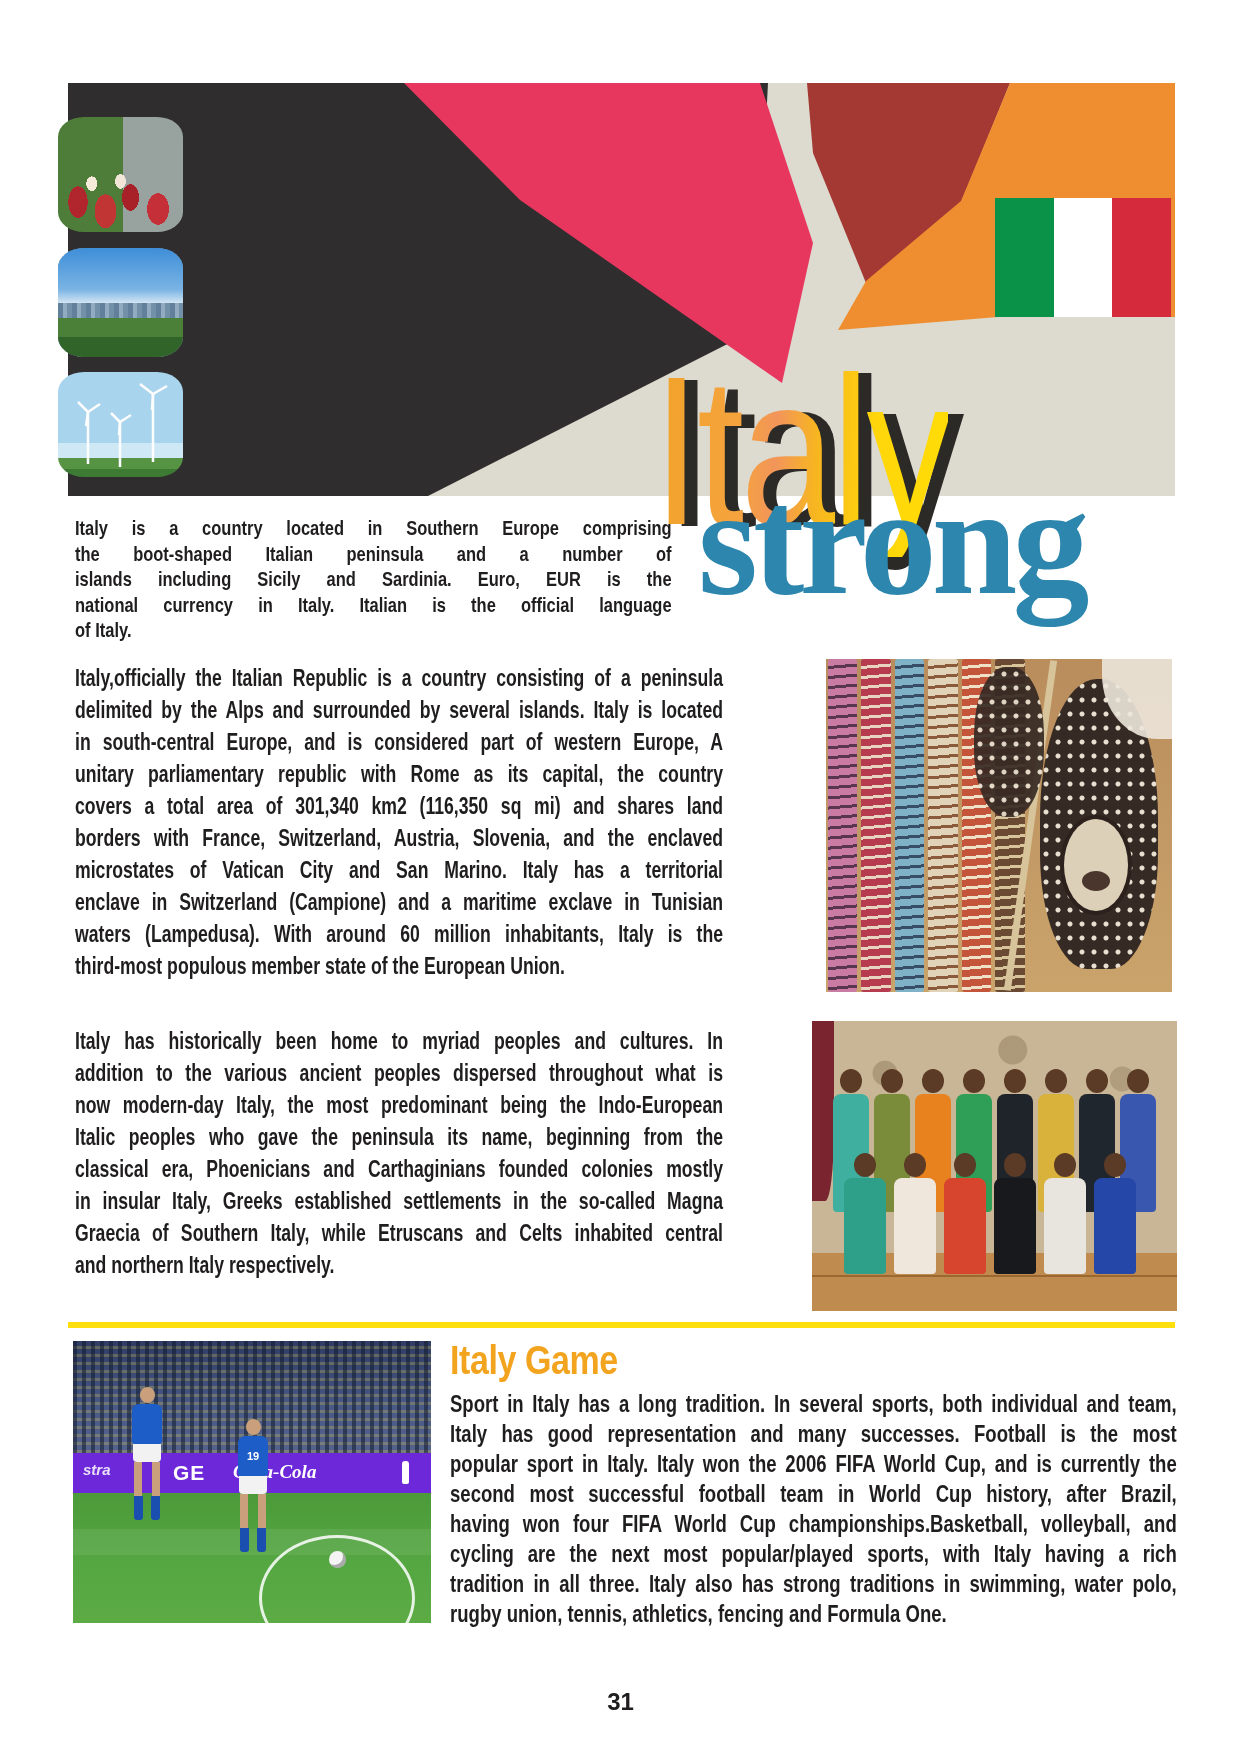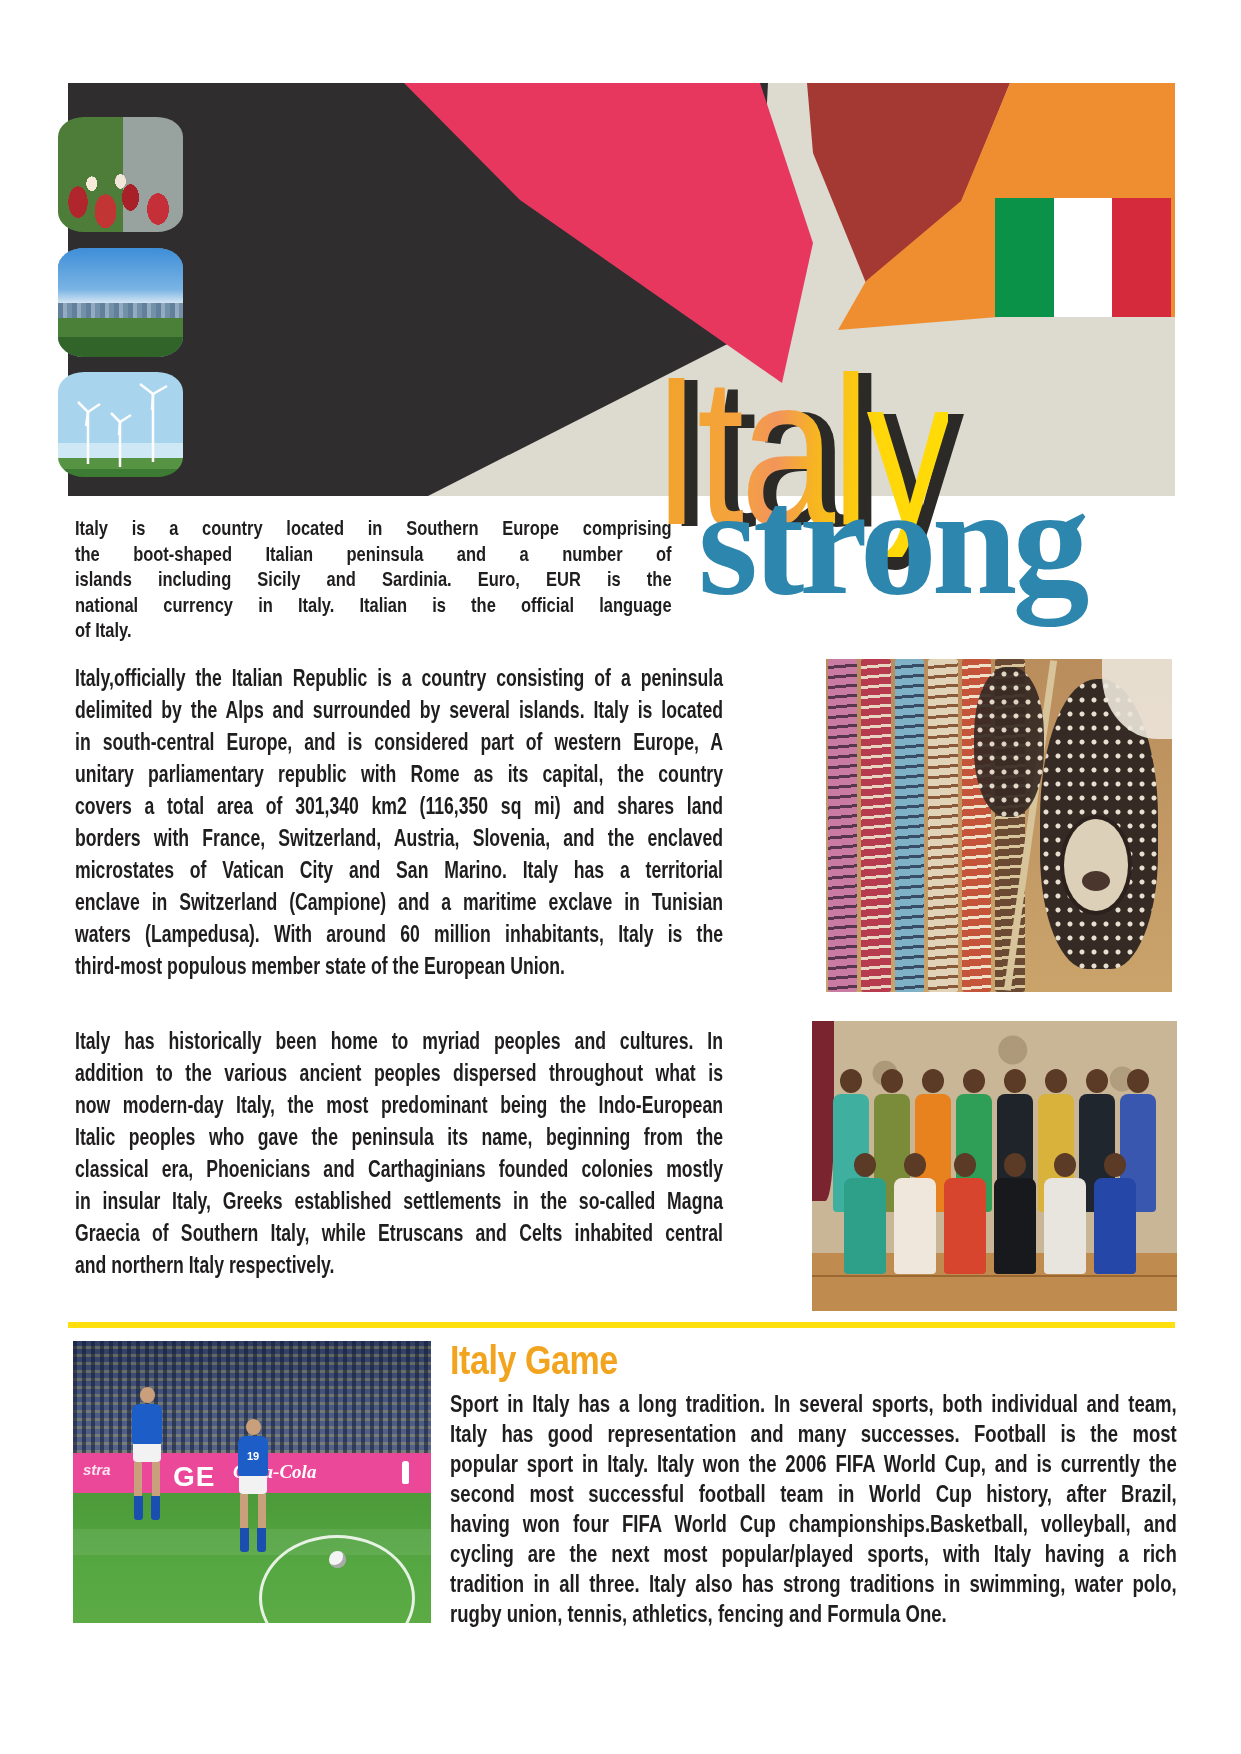--- a/index.html
+++ b/index.html
@@ -98,24 +98,24 @@
   .row-front .person{width:50px;}
   .row-front .p-torso{height:96px;width:42px;}
 
   
   .football{position:absolute;left:73px;top:1341px;width:358px;height:282px;overflow:hidden;background:#3c4a72;}
   .fb-crowd{position:absolute;left:0;top:0;width:100%;height:112px;
       background:
         repeating-linear-gradient(90deg,rgba(15,25,45,.55) 0 4px,rgba(0,0,0,0) 4px 9px),
         repeating-linear-gradient(0deg,rgba(215,200,80,.28) 0 3px,rgba(0,0,0,0) 3px 8px),
         linear-gradient(180deg,#2f3c64 0,#4a5a86 60%,#55628c 100%);}
-  .fb-banner{position:absolute;left:0;top:112px;width:100%;height:40px;background:#ec4899;color:#fff;}
+  .fb-banner{position:absolute;left:0;top:112px;width:100%;height:40px;background:#6d28d9;color:#fff;}
   .fb-banner span{position:absolute;top:8px;white-space:nowrap;}
   .fb-t1{left:10px;font-style:italic;font-weight:700;font-size:15px;opacity:.85;}
-  .fb-t2{left:100px;font-weight:700;font-size:28px;letter-spacing:1px;}
+  .fb-t2{left:100px;font-weight:700;font-size:21px;letter-spacing:1px;}
   .fb-t3{left:160px;font-family:"Liberation Serif",serif;font-style:italic;font-weight:700;font-size:19px;}
   .fb-bottle{position:absolute;right:22px;top:9px;width:7px;height:23px;background:#fff;border-radius:3px 3px 2px 2px;}
   .fb-pitch{position:absolute;left:0;top:152px;width:100%;height:130px;
       background:linear-gradient(180deg,#4c9a39 0,#55a742 55%,#5cab45 100%);}
   .fb-stripe{position:absolute;left:0;top:36px;width:100%;height:26px;background:rgba(255,255,255,.08);}
   .fb-circle{position:absolute;left:186px;top:42px;width:150px;height:120px;border:3px solid rgba(255,255,255,.85);
       border-radius:50%;}
   .fb-ball{position:absolute;left:256px;top:210px;width:17px;height:17px;background:#f4f4f4;border-radius:50%;
       box-shadow:inset -3px -3px 0 rgba(60,60,60,.4);}
   .player{position:absolute;width:44px;text-align:center;}
@@ -287,13 +287,14 @@
       <div class="ln jl">Sport in Italy has a long tradition. In several sports, both individual and team,</div>
       <div class="ln jl">Italy has good representation and many successes. Football is the most</div>
       <div class="ln jl">popular sport in Italy. Italy won the 2006 FIFA World Cup, and is currently the</div>
       <div class="ln jl">second most successful football team in World Cup history, after Brazil,</div>
       <div class="ln jl">having won four FIFA World Cup championships.Basketball, volleyball, and</div>
       <div class="ln jl">cycling are the next most popular/played sports, with Italy having a rich</div>
       <div class="ln jl">tradition in all three. Italy also has strong traditions in swimming, water polo,</div>
       <div class="ln">rugby union, tennis, athletics, fencing and Formula One.</div>
     </div>
 
+  <div class="page-num">31</div>
 </div>
 
 </body></html>

